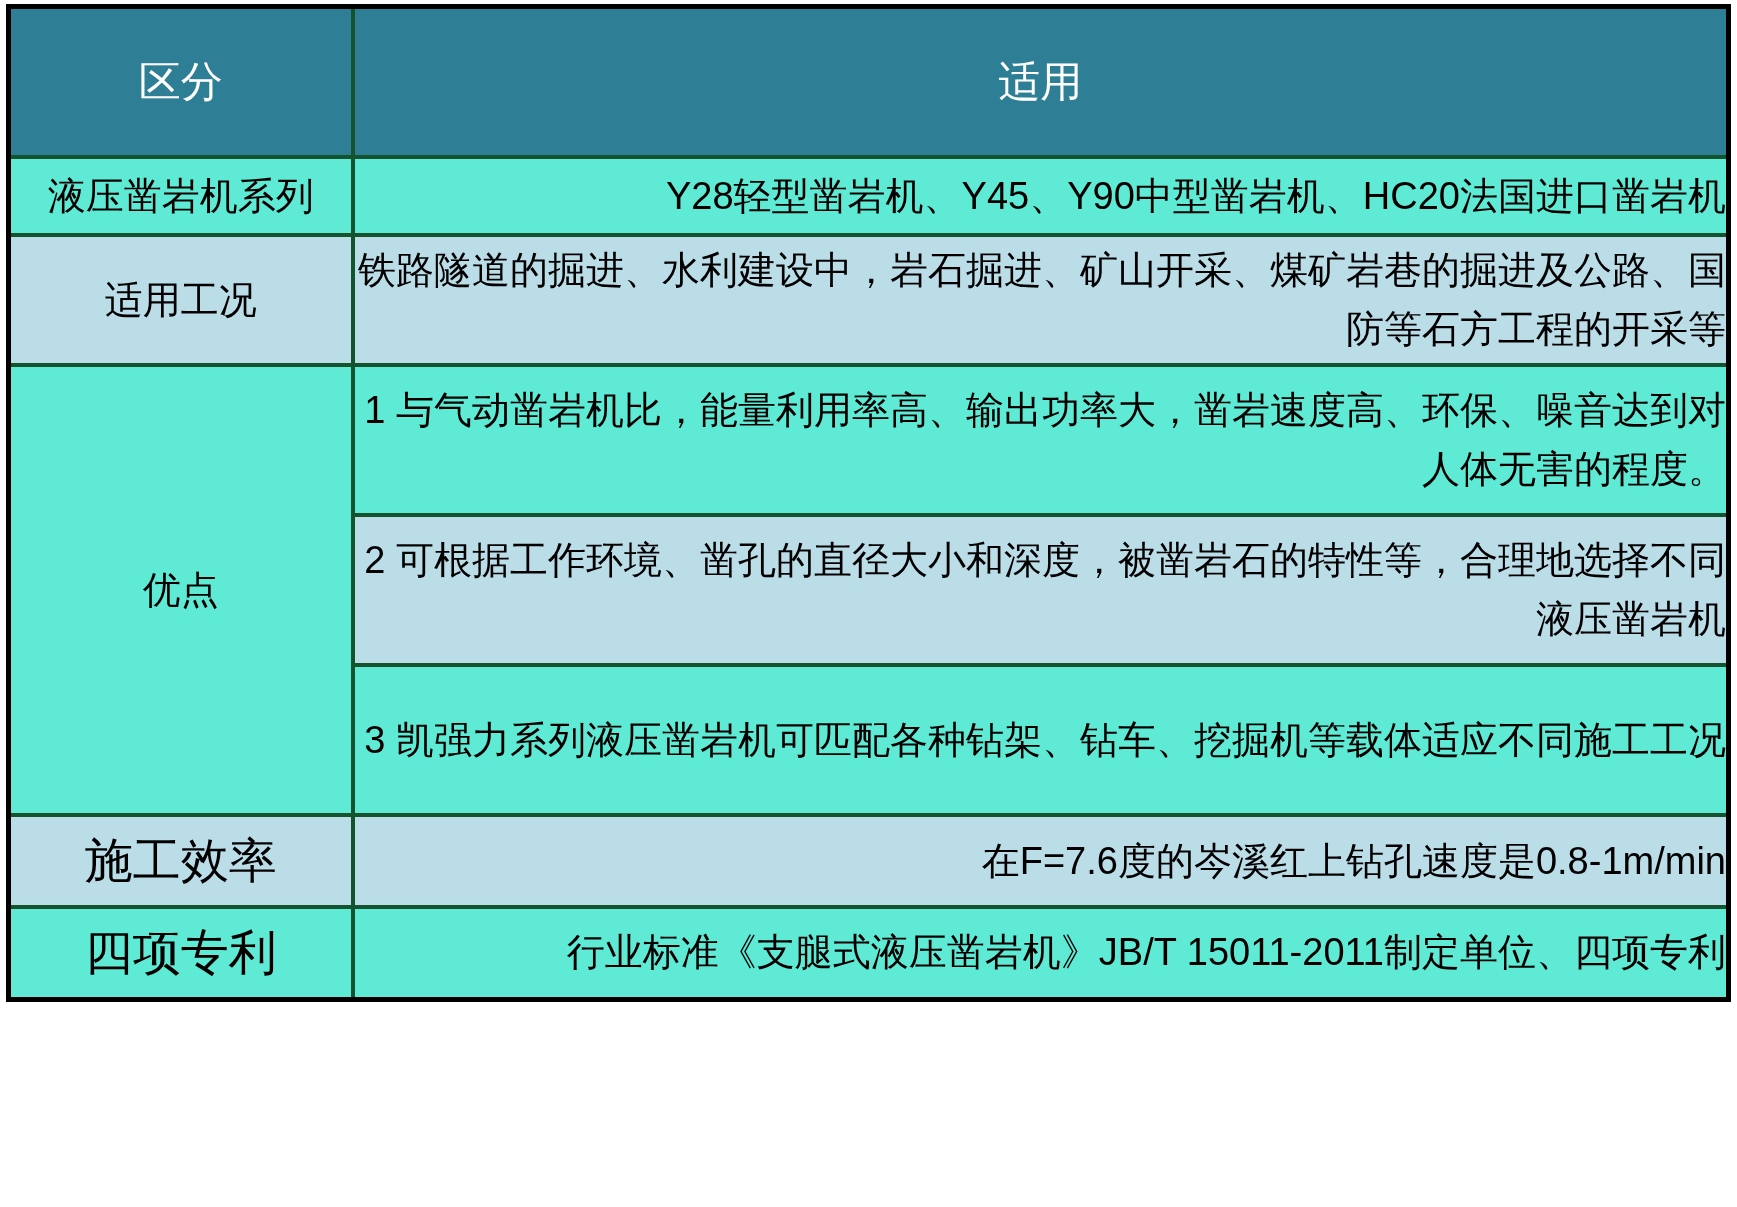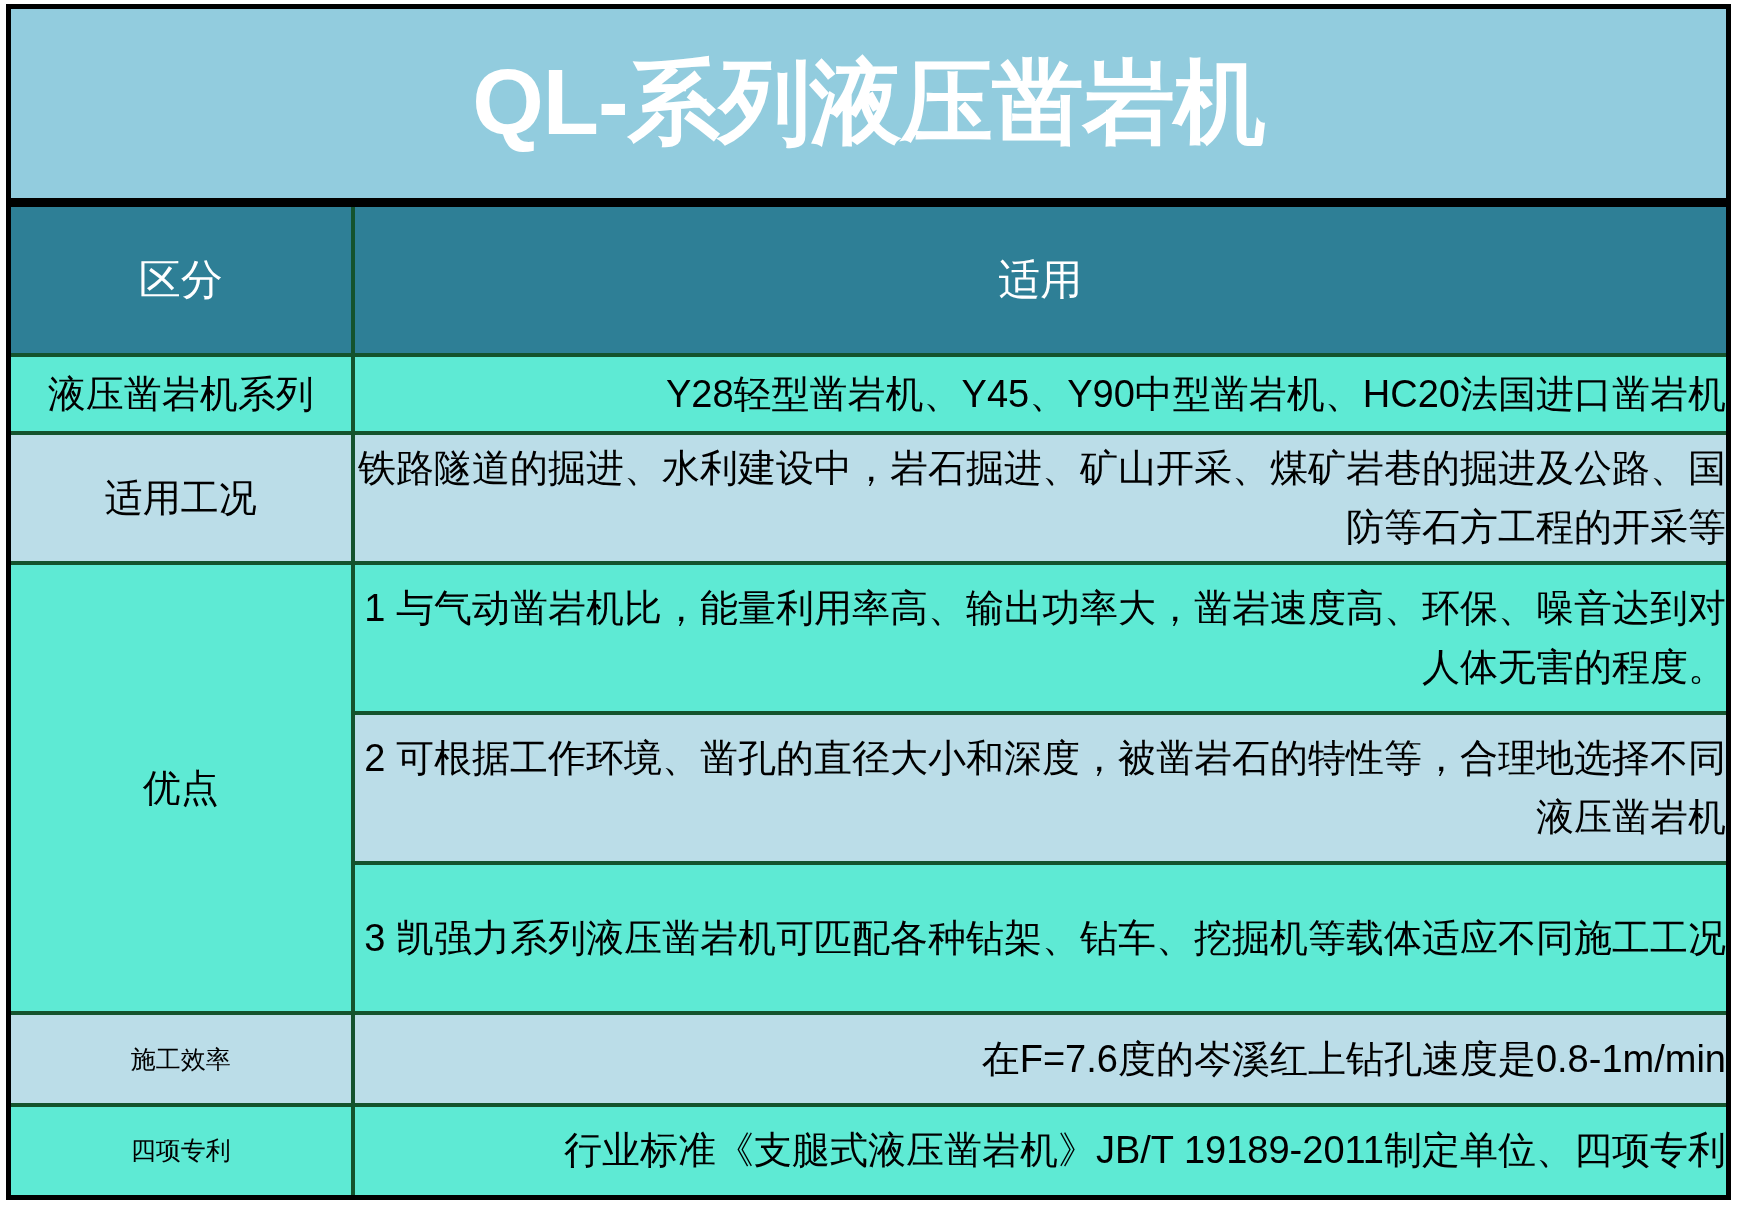--- a/index.html
+++ b/index.html
@@ -74,21 +74,21 @@
   }
 
   
   .lbl {
     text-align: center;
     font-size: 38px;
     color: #000000;
     font-weight: 400;
     padding: 6px 4px;
   }
-  .lbl.tight { font-size: 25px; }
+  .lbl.tight { font-size: 48px; }
 
   
   .val {
     text-align: right;
     font-size: 38px;
     color: #000000;
     padding: 12px 4px 12px 32px;
     line-height: 1.55;
   }
 
@@ -100,23 +100,20 @@
   .r2 { height: 130px; }
   .r-adv { height: 150px; }
   .r-eff { height: 92px; }
   .r-ip  { height: 92px; }
 </style>
 </head>
 <body>
 
 <div id="page">
 
-  <div class="title-banner">
-    <div class="title-text">QL-系列液压凿岩机</div>
-  </div>
 
   <table class="spec-table">
     <colgroup>
       <col class="c-label">
       <col class="c-value">
     </colgroup>
     <tbody>
 
       <tr>
         <th class="hdr-cell">区分</th>
@@ -144,19 +141,19 @@
         <td class="val bg-light">3 凯强力系列液压凿岩机可匹配各种钻架、钻车、挖掘机等载体适应不同施工工况</td>
       </tr>
 
       <tr class="r-eff">
         <td class="lbl bg-dark tight">施工效率</td>
         <td class="val bg-dark">在F=7.6度的岑溪红上钻孔速度是0.8-1m/min</td>
       </tr>
 
       <tr class="r-ip">
         <td class="lbl bg-light tight">四项专利</td>
-        <td class="val bg-light">行业标准《支腿式液压凿岩机》JB/T 19189-2011制定单位、四项专利</td>
+        <td class="val bg-light">行业标准《支腿式液压凿岩机》JB/T 15011-2011制定单位、四项专利</td>
       </tr>
 
     </tbody>
   </table>
 
 </div>
 
 </body></html>

